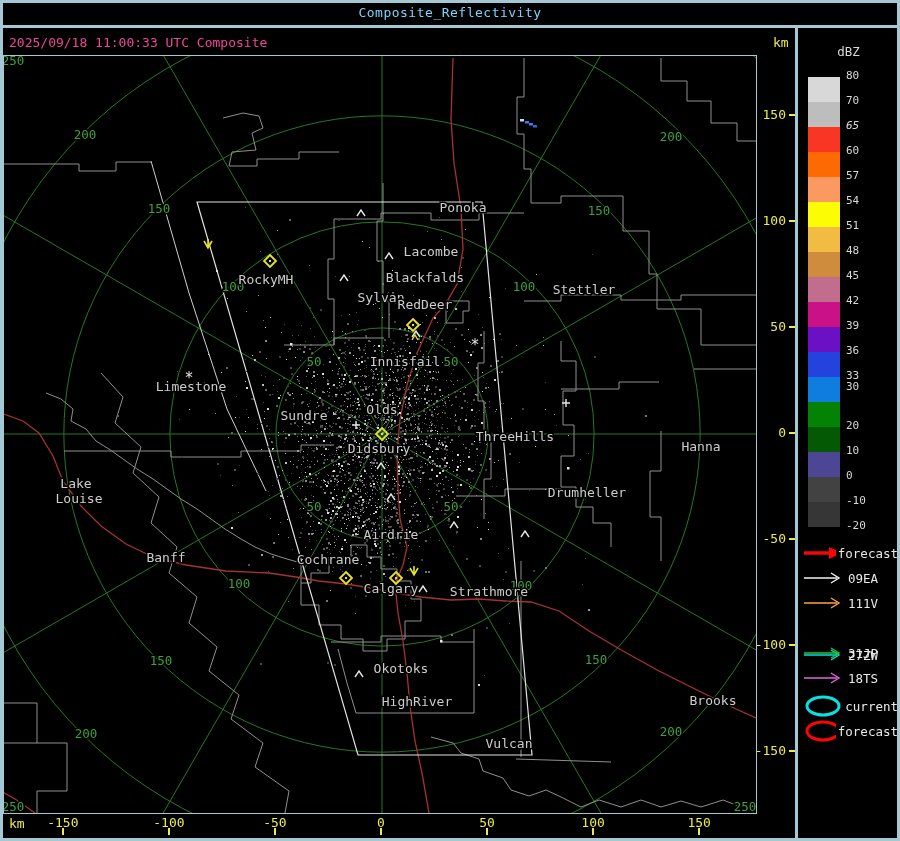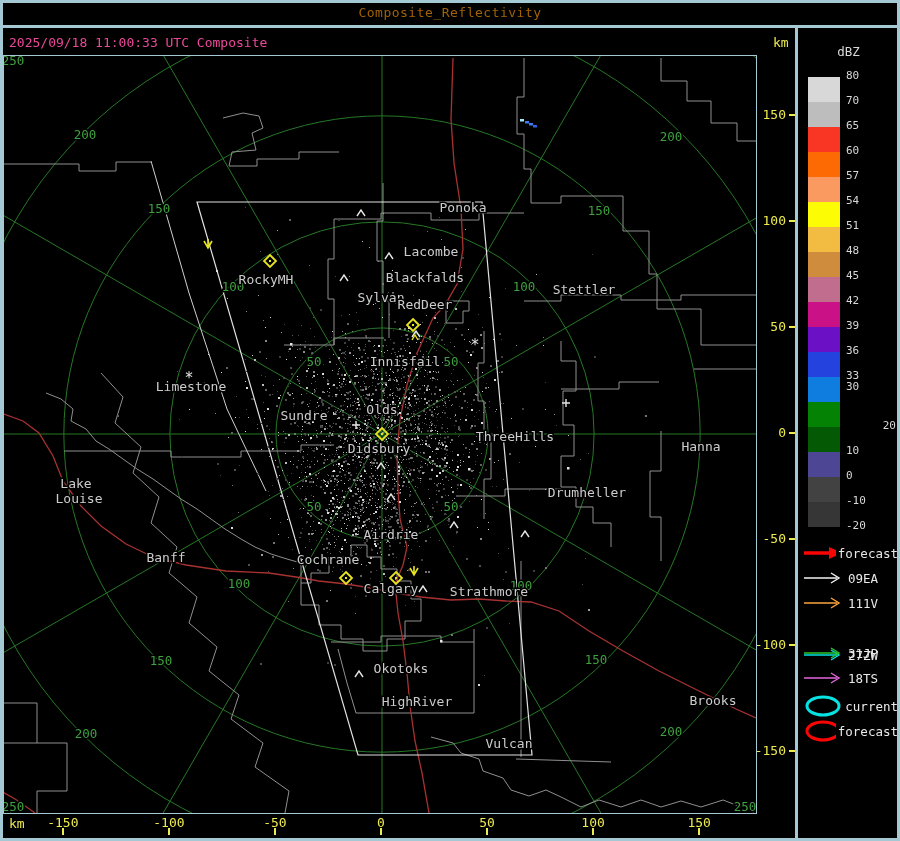--- a/index.html
+++ b/index.html
@@ -3,21 +3,21 @@
 <meta charset="utf-8">
 <style>
   html,body{margin:0;padding:0;background:#000;}
   body{width:900px;height:841px;position:relative;overflow:hidden;
        font-family:"DejaVu Sans Mono",monospace;}
   .frame{position:absolute;left:0;top:0;width:900px;height:841px;
          border:3px solid #a4c8d4;box-sizing:border-box;pointer-events:none;}
   .titlebar{position:absolute;left:0;top:0;width:900px;height:28px;
             border-bottom:3px solid #a4c8d4;box-sizing:border-box;
             display:flex;align-items:center;justify-content:center;}
-  .title{color:#a16207;font-size:13px;letter-spacing:.5px;}
+  .title{color:#7dd3fc;font-size:13px;letter-spacing:.5px;}
   .stamp{position:absolute;left:9px;top:35px;color:#ec4899;font-size:13px;}
   .km-top{position:absolute;left:773px;top:35px;color:#ecea4e;font-size:13px;}
   .sep-v{position:absolute;left:795px;top:28px;width:3px;height:813px;background:#a4c8d4;}
   .map-wrap{position:absolute;left:3px;top:55px;width:752px;height:757px;
             border:1px solid #a4c8d4;box-sizing:content-box;background:#000;}
   .map-wrap svg{display:block;}
   .ylab{position:absolute;width:46px;text-align:right;color:#ecea4e;font-size:13px;}
   .ytick{position:absolute;width:8px;height:2px;background:#ecea4e;}
   .xlab{position:absolute;width:60px;text-align:center;color:#ecea4e;font-size:13px;top:815px;}
   .xtick{position:absolute;width:2px;height:7px;background:#ecea4e;top:828px;}
@@ -2881,33 +2881,33 @@
     <div class="cb-block" style="top: 327px; height: 25px; background: rgb(107, 16, 197);"></div>
     <div class="cb-block" style="top: 352px; height: 25px; background: rgb(36, 66, 222);"></div>
     <div class="cb-block" style="top: 377px; height: 25px; background: rgb(15, 125, 224);"></div>
     <div class="cb-block" style="top: 402px; height: 25px; background: rgb(3, 130, 3);"></div>
     <div class="cb-block" style="top: 427px; height: 25px; background: rgb(4, 90, 4);"></div>
     <div class="cb-block" style="top: 452px; height: 25px; background: rgb(76, 70, 148);"></div>
     <div class="cb-block" style="top: 477px; height: 25px; background: rgb(66, 66, 66);"></div>
     <div class="cb-block" style="top: 502px; height: 25px; background: rgb(54, 54, 54);"></div>
     <div class="cb-lab" style="top: 69px;">80</div>
     <div class="cb-lab" style="top: 94px;">70</div>
-    <div class="cb-lab" style="top: 119px;">65</div>
+    <div class="cb-lab" style="top: 119px; font-style: italic;">65</div>
     <div class="cb-lab" style="top: 144px;">60</div>
     <div class="cb-lab" style="top: 169px;">57</div>
     <div class="cb-lab" style="top: 194px;">54</div>
     <div class="cb-lab" style="top: 219px;">51</div>
     <div class="cb-lab" style="top: 244px;">48</div>
     <div class="cb-lab" style="top: 269px;">45</div>
     <div class="cb-lab" style="top: 294px;">42</div>
     <div class="cb-lab" style="top: 319px;">39</div>
     <div class="cb-lab" style="top: 344px;">36</div>
     <div class="cb-lab" style="top: 369px;">33</div>
     <div class="cb-lab" style="top: 380px;">30</div>
-    <div class="cb-lab" style="top: 419px; text-align: right;">20</div>
+    <div class="cb-lab" style="top: 419px;">20</div>
     <div class="cb-lab" style="top: 444px;">10</div>
     <div class="cb-lab" style="top: 469px;">0</div>
     <div class="cb-lab" style="top: 494px;">-10</div>
     <div class="cb-lab" style="top: 519px;">-20</div>
   </div>
 <div id="legend">
     <div class="lg-row" style="top: 542px;">
       <svg width="44" height="24">
         <line x1="2" y1="12" x2="31" y2="12" stroke="#fb0404" stroke-width="3.5"></line>
         <path d="M27,6 L40,12 L27,18 Z" fill="#fb0404"></path>

